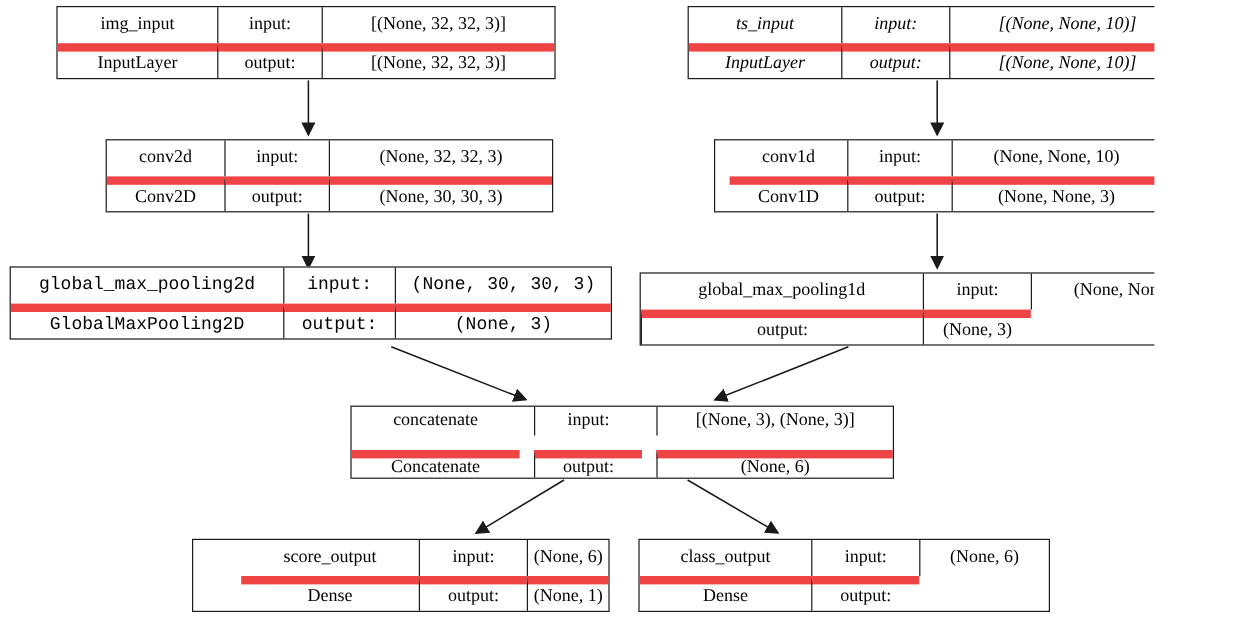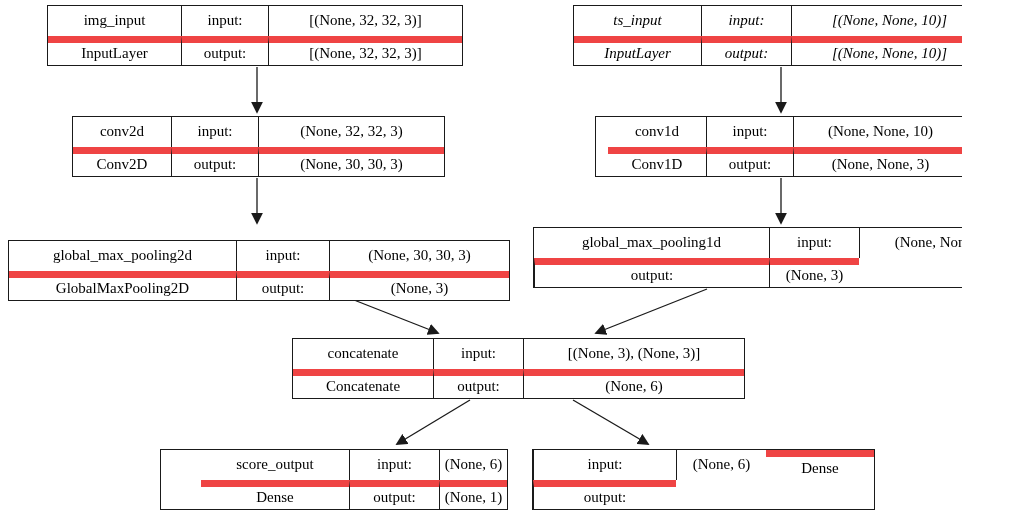--- a/index.html
+++ b/index.html
@@ -73,73 +73,74 @@
 
   <div class="node" style="left:573px; top:5px; width:415px; grid-template-columns:127px 90px 1fr;font-style:italic;">
     <div class="cell">ts_input</div>
     <div class="cell bl">input:</div>
     <div class="cell bl">[(None, None, 10)]</div>
     <div class="cell bt">InputLayer</div>
     <div class="cell bl bt">output:</div>
     <div class="cell bl bt">[(None, None, 10)]</div>
   </div>
 
-  <div class="node" style="left:72px; top:116px; width:373px; grid-template-columns:98px 87px 1fr;">
+  <div class="node" style="left:88px; top:116px; width:373px; grid-template-columns:98px 87px 1fr;">
     <div class="cell">conv2d</div>
     <div class="cell bl">input:</div>
     <div class="cell bl">(None, 32, 32, 3)</div>
     <div class="cell bt">Conv2D</div>
     <div class="cell bl bt">output:</div>
     <div class="cell bl bt">(None, 30, 30, 3)</div>
   </div>
 
   <div class="node" style="left:595px; top:116px; width:373px; grid-template-columns:98px 87px 1fr;padding-left:12px;">
     <div class="cell">conv1d</div>
     <div class="cell bl">input:</div>
     <div class="cell bl">(None, None, 10)</div>
     <div class="cell bt">Conv1D</div>
     <div class="cell bl bt">output:</div>
     <div class="cell bl bt">(None, None, 3)</div>
   </div>
 
-  <div class="node" style="left:8px; top:240px; width:502px; grid-template-columns:227px 93px 1fr;">
+  <div class="node" style="left:8px; top:222px; width:502px; grid-template-columns:227px 93px 1fr;font-family:Liberation Mono, monospace;">
     <div class="cell">global_max_pooling2d</div>
     <div class="cell bl">input:</div>
     <div class="cell bl">(None, 30, 30, 3)</div>
     <div class="cell bt">GlobalMaxPooling2D</div>
     <div class="cell bl bt">output:</div>
     <div class="cell bl bt">(None, 3)</div>
   </div>
 
   <div class="node" style="left:533px; top:227px; width:495px; grid-template-columns:235px 90px 1fr;">
     <div class="cell">global_max_pooling1d</div>
     <div class="cell bl">input:</div>
     <div class="cell bl">(None, None, 3)</div>
     <div class="cell bl bt">output:</div>
     <div class="cell bl bt">(None, 3)</div>
   </div>
 
-  <div class="node" style="left:292px; top:338px; width:453px; grid-template-columns:140px 90px 1fr;">
+  <div class="node" style="left:292px; top:338px; width:453px; grid-template-columns:140px 90px 1fr;gap:12px;">
     <div class="cell">concatenate</div>
     <div class="cell bl">input:</div>
     <div class="cell bl">[(None, 3), (None, 3)]</div>
     <div class="cell bt">Concatenate</div>
     <div class="cell bl bt">output:</div>
     <div class="cell bl bt">(None, 6)</div>
   </div>
 
   <div class="node" style="left:160px; top:449px; width:348px; grid-template-columns:148px 90px 1fr;padding-left:40px;">
     <div class="cell">score_output</div>
     <div class="cell bl">input:</div>
     <div class="cell bl">(None, 6)</div>
     <div class="cell bt">Dense</div>
     <div class="cell bl bt">output:</div>
     <div class="cell bl bt">(None, 1)</div>
   </div>
 
   <div class="node" style="left:532px; top:449px; width:343px; grid-template-columns:143px 90px 1fr;">
+    <div class="cell">class_output</div>
     <div class="cell bl">input:</div>
     <div class="cell bl">(None, 6)</div>
     <div class="cell bt">Dense</div>
     <div class="cell bl bt">output:</div>
   </div>
 
 </div>
 
 </body></html>

